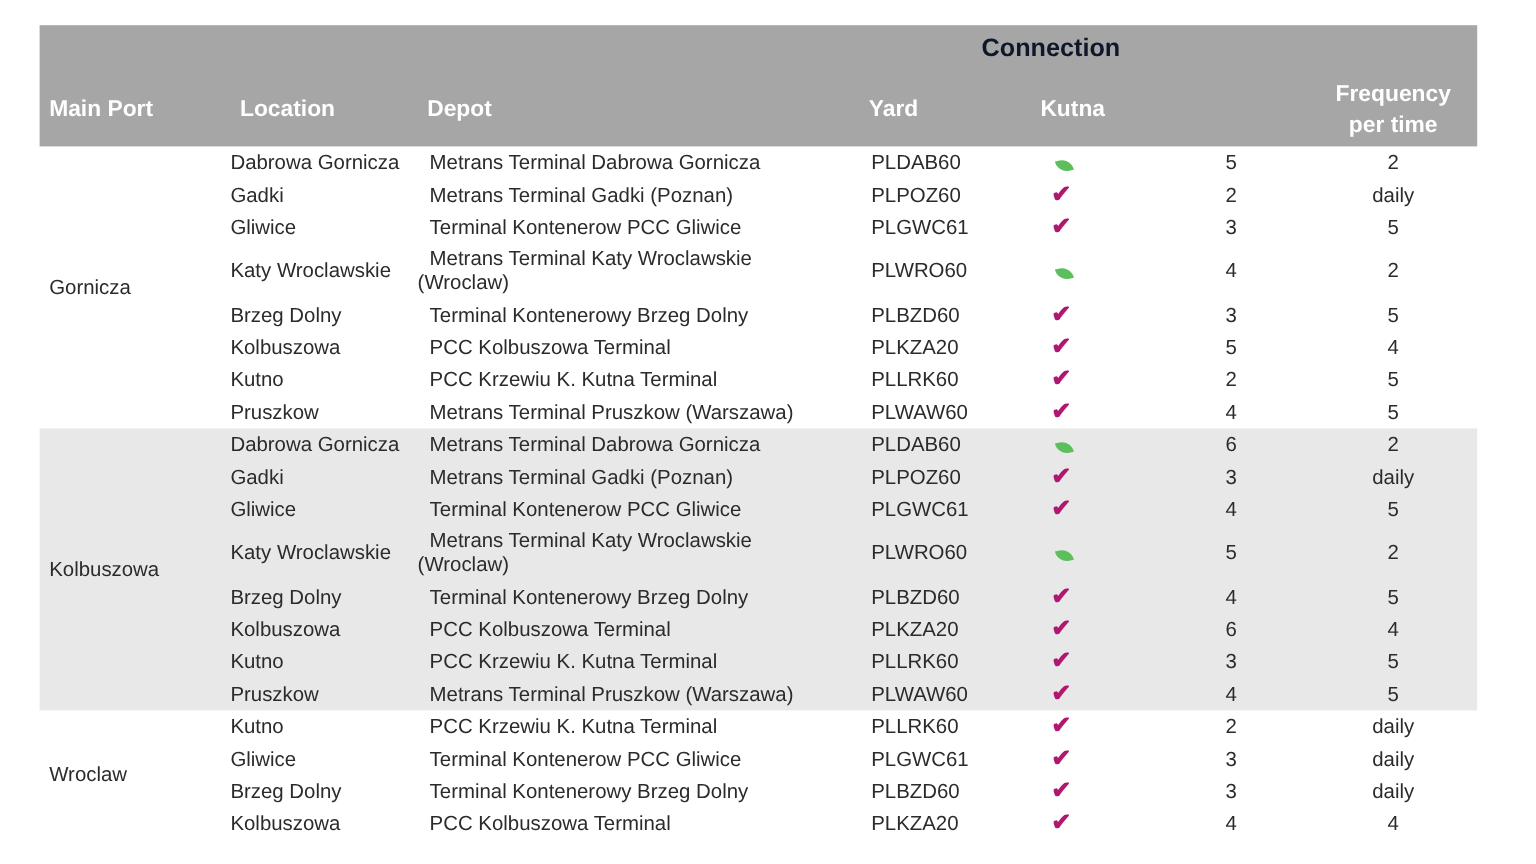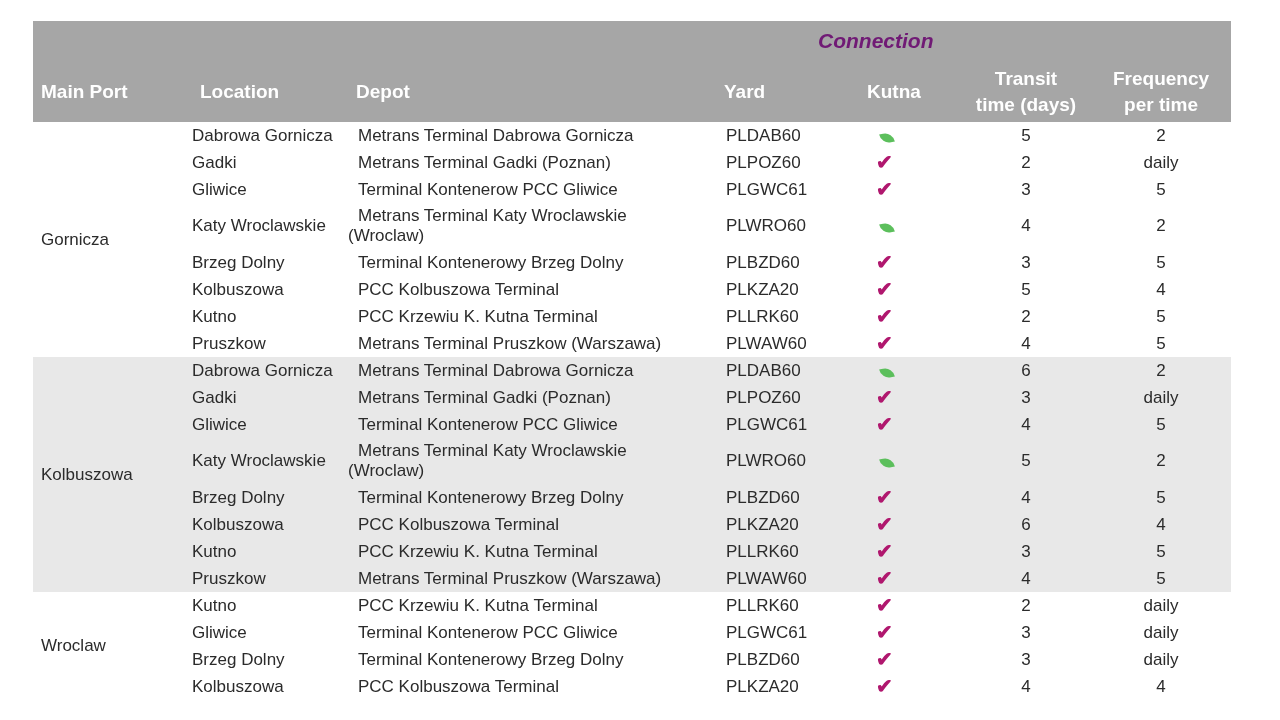--- a/index.html
+++ b/index.html
@@ -1,21 +1,21 @@
 <!DOCTYPE html>
 <html><head>
 <meta charset="utf-8">
 <style>
   html, body { margin:0; padding:0; background:#ffffff; }
   body { width:1280px; height:720px; position:relative; overflow:hidden;
          font-family:"Liberation Sans", sans-serif; color:#2b2b2b; }
   .table { position:absolute; left:33px; top:21px; width:1198px; }
   .thead { position:relative; height:101px; background:#a6a6a6; }
   .th { position:absolute; color:#ffffff; font-weight:bold; font-size:19px; line-height:26px; }
-  .th.group { color:#701a75; top:7px; font-size:21px;font-style:italic; }
+  .th.group { color:#0f172a; top:7px; font-size:21px; }
   .tbody-group { position:relative; }
   .tbody-group.shaded { background:#e8e8e8; }
   .port { position:absolute; left:8px; font-size:17px; }
   .row { position:absolute; left:0; right:0; font-size:17px; }
   .cell { position:absolute; top:0; white-space:nowrap; line-height:20px; }
   .cell.center { text-align:center; }
   .depot-wrap { white-space:normal; width:320px; }
   .icon { position:absolute; display:inline-block; }
   .leaf { width:14px; height:10px; background:#5cbf5c; border-radius:0 10px 0 10px; transform:rotate(-12deg); }
   .check { color:#b0176e; font-weight:bold; font-size:20px; line-height:20px; }
@@ -24,24 +24,20 @@
 <body>
 
 <div class="table">
   <div class="thead">
     <div class="th group" style="left:785px;">Connection</div>
     <div class="th" style="left:8px; top:58px;">Main Port</div>
     <div class="th" style="left:167px; top:58px;">Location</div>
     <div class="th" style="left:323px; top:58px;">Depot</div>
     <div class="th" style="left:691px; top:58px;">Yard</div>
     <div class="th" style="left:834px; top:58px;">Kutna</div>
-    <div class="th" style="left:930px; top:45px; width:126px; text-align:center;">
-      <div>Transit</div>
-      <div>time (days)</div>
-    </div>
     <div class="th" style="left:1070px; top:45px; width:116px; text-align:center;">
       <div>Frequency</div>
       <div>per time</div>
     </div>
   </div>
 
   <div id="tbody">
       <div class="tbody-group" style="height: 235px;">
         <div class="row" style="top: 0px; height: 27px;">
           <div class="cell" style="left: 159px; top: 4px;">Dabrowa Gornicza</div>

